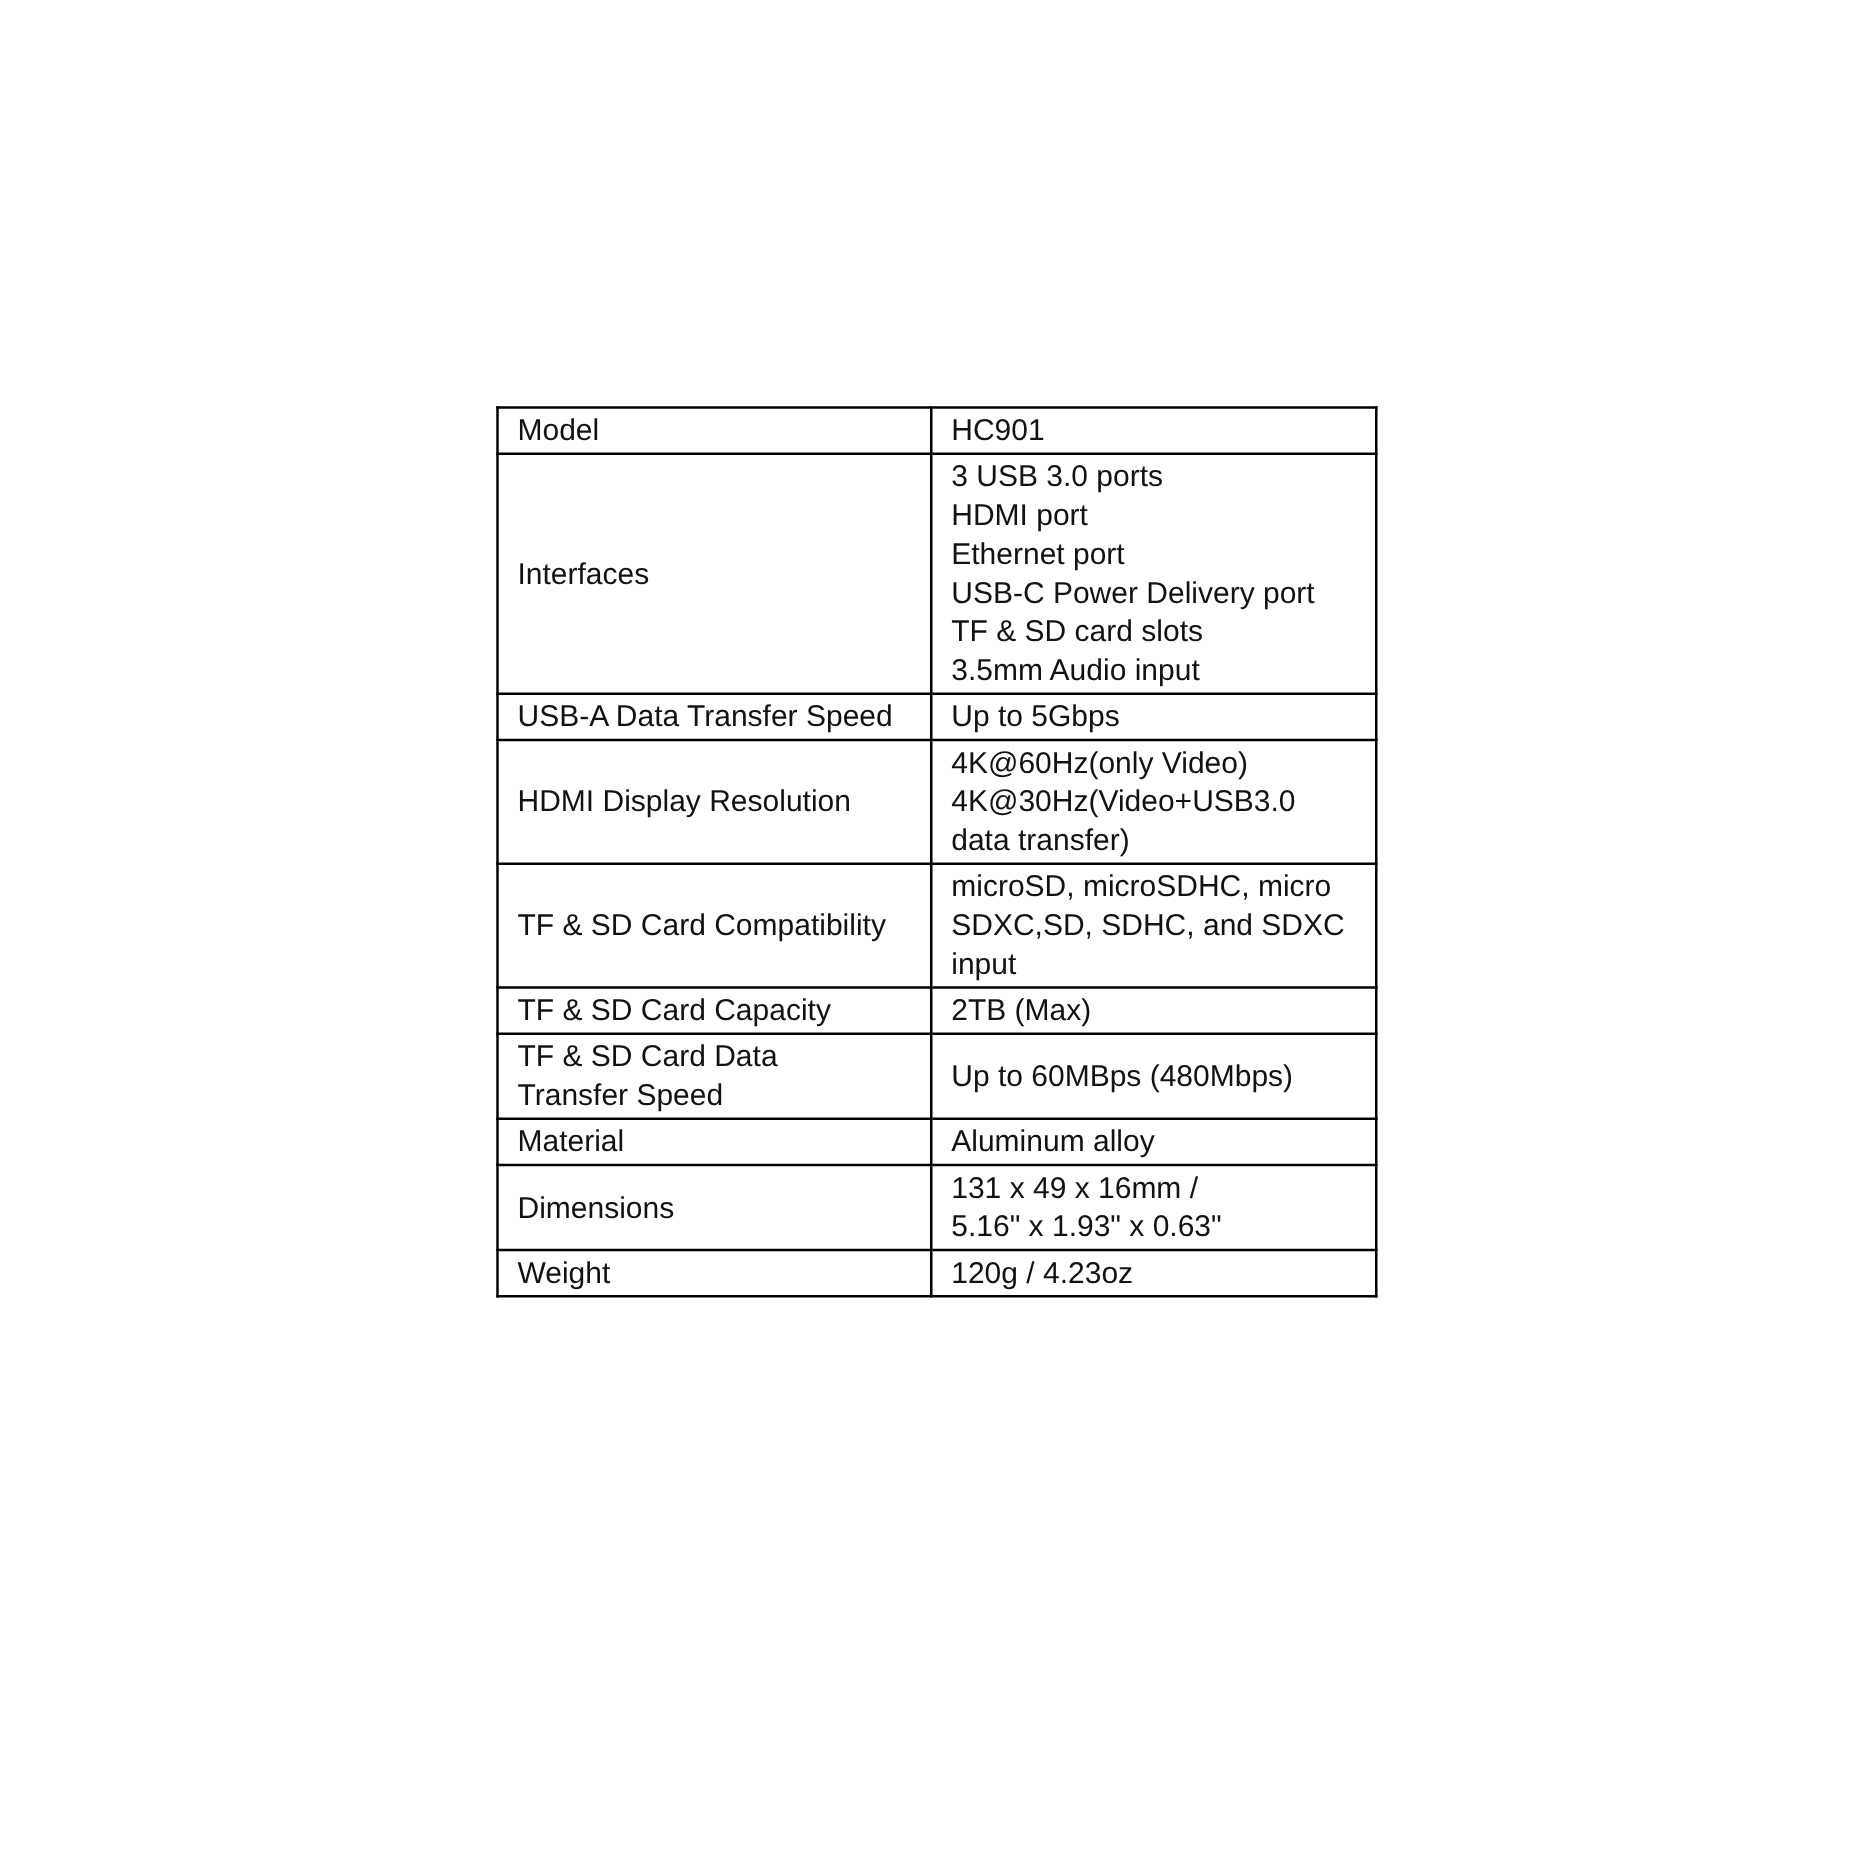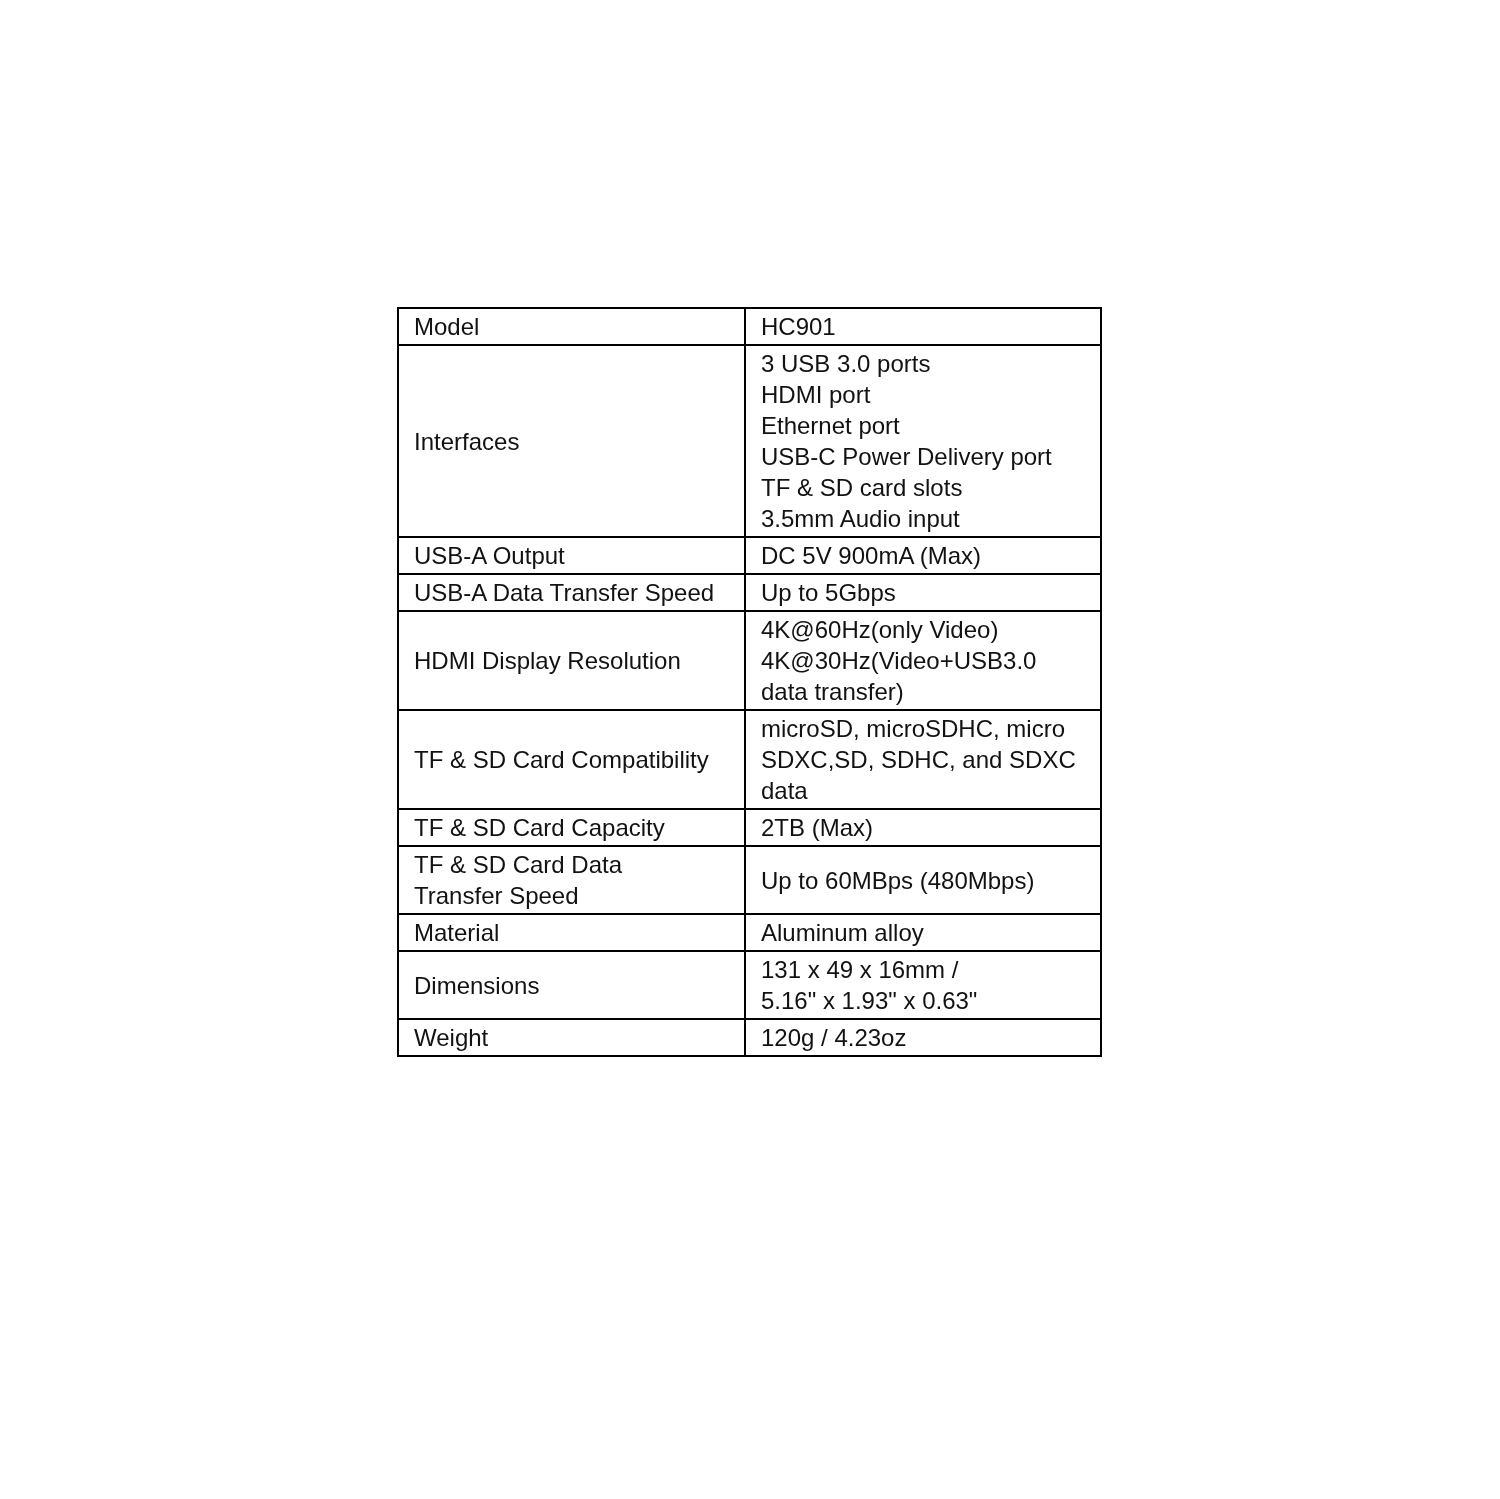--- a/index.html
+++ b/index.html
@@ -10,21 +10,21 @@
   .page {
     position: relative;
     width: 1500px;
     height: 1499px;
     background: #ffffff;
     overflow: hidden;
   }
   .spec-table {
     position: absolute;
     left: 397px;
-    top: 307px;
+    top: 325px;
     width: 703px;
     border-collapse: collapse;
     table-layout: fixed;
     font-family: "Liberation Sans", "DejaVu Sans", sans-serif;
     font-size: 24px;
     color: #121212;
   }
   .spec-table td {
     border: 2px solid #000000;
     padding: 2px 10px 2px 15px;
@@ -72,26 +72,20 @@
           <span class="value-line">HDMI port</span>
           <span class="value-line">Ethernet port</span>
           <span class="value-line">USB-C Power Delivery port</span>
           <span class="value-line">TF &amp; SD card slots</span>
           <span class="value-line">3.5mm Audio input</span>
         </td>
       </tr>
 
 
 
-      <tr>
-        <td class="label-cell">USB-A Output</td>
-        <td class="value-cell">
-          <span class="value-line">DC 5V 900mA (Max)</span>
-        </td>
-      </tr>
 
       <tr>
         <td class="label-cell">USB-A Data Transfer Speed</td>
         <td class="value-cell">
           <span class="value-line">Up to 5Gbps</span>
         </td>
       </tr>
 
       <tr>
         <td class="label-cell va-top">HDMI Display Resolution</td>
@@ -100,21 +94,21 @@
           <span class="value-line">4K@30Hz(Video+USB3.0</span>
           <span class="value-line">data transfer)</span>
         </td>
       </tr>
 
       <tr>
         <td class="label-cell">TF &amp; SD Card Compatibility</td>
         <td class="value-cell">
           <span class="value-line">microSD, microSDHC, micro</span>
           <span class="value-line">SDXC,SD, SDHC, and SDXC</span>
-          <span class="value-line">data</span>
+          <span class="value-line">input</span>
         </td>
       </tr>
 
       <tr>
         <td class="label-cell">TF &amp; SD Card Capacity</td>
         <td class="value-cell">
           <span class="value-line">2TB (Max)</span>
         </td>
       </tr>
 

